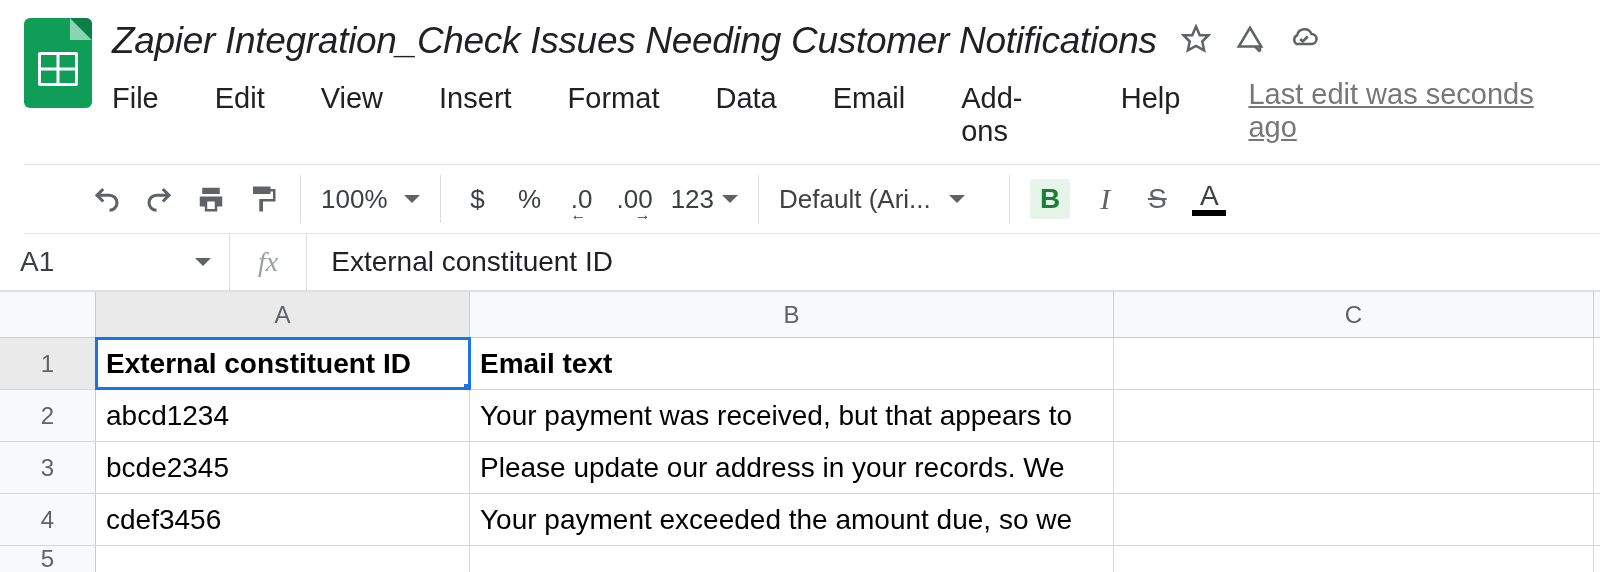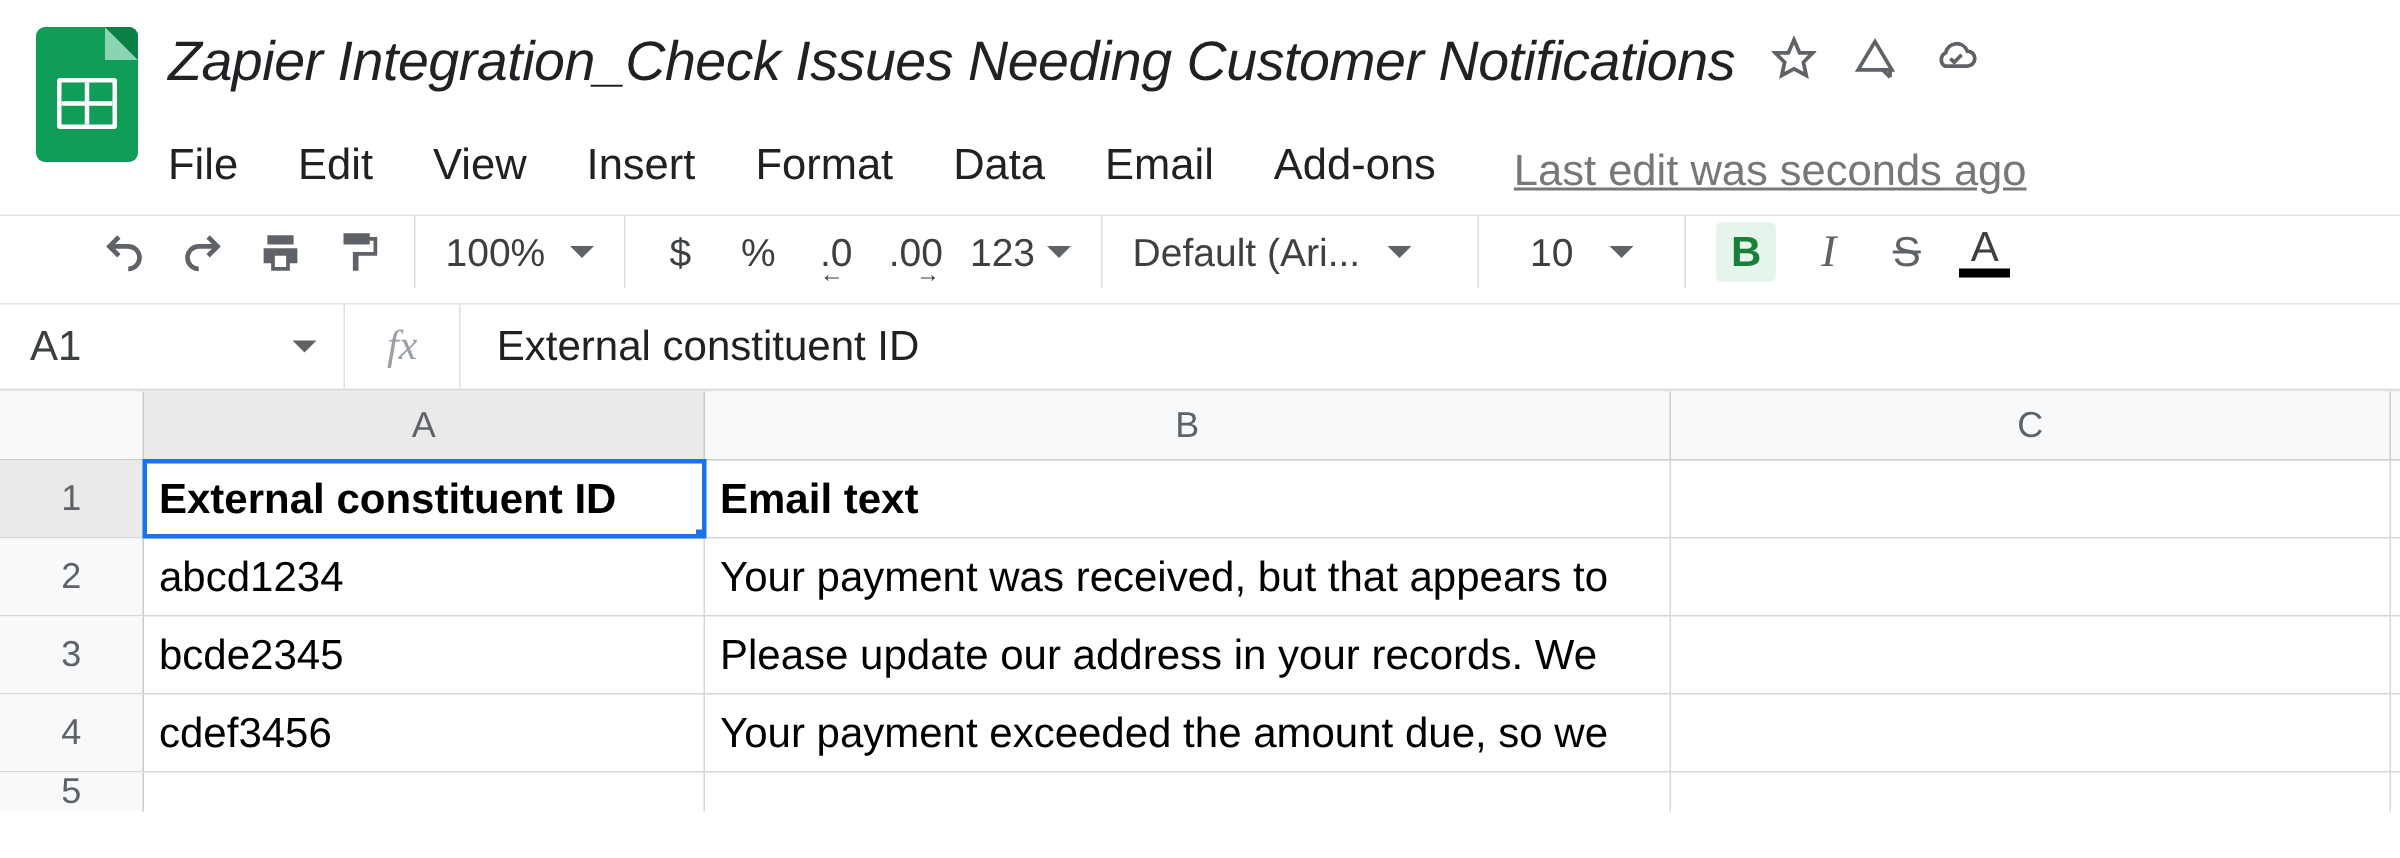--- a/index.html
+++ b/index.html
@@ -82,43 +82,44 @@
   .title-icons {
     display: flex;
     gap: 24px;
     align-items: center;
     color: #5f6368;
   }
   .title-icons svg { width: 30px; height: 30px; }
   
   .menu-bar {
     display: flex;
-    align-items: flex-end;
-    gap: 0;
-    margin-top: 28px;
+    align-items: flex-start;
+    gap: 16px;
+    margin-top: 16px;
     font-size: 29px;
     color: #202124;
   }
   .menu-item {
     padding: 4px 20px;
     cursor: pointer;
   }
   .menu-item:first-child { padding-left: 0; }
   .last-edit {
     color: #777;
     text-decoration: underline;
     margin-left: 32px;
     font-size: 29px;
   }
   
   .toolbar-wrap {
     border-top: 1px solid #e4e4e4;
     border-bottom: 1px solid #e4e4e4;
     margin-top: 12px;
-    padding: 0 24px 10px 50px;
+    padding: 10px 24px 10px 50px;
+    margin-left: 24px;
   }
   .toolbar {
     display: flex;
     align-items: center;
     gap: 0;
   }
   .tb-group {
     display: flex;
     align-items: center;
     gap: 18px;
@@ -300,20 +301,21 @@
     </div>
     <div class="menu-bar">
       <div class="menu-item">File</div>
       <div class="menu-item">Edit</div>
       <div class="menu-item">View</div>
       <div class="menu-item">Insert</div>
       <div class="menu-item">Format</div>
       <div class="menu-item">Data</div>
       <div class="menu-item">Email</div>
       <div class="menu-item">Add-ons</div>
+      <div class="menu-item">Help</div>
       <div class="last-edit">Last edit was seconds ago</div>
     </div>
   </div>
 </div>
 
 <div class="toolbar-wrap">
   <div class="toolbar">
     <div class="tb-group">
       <span class="tb-btn">
           <svg width="30" height="30" viewBox="0 0 24 24" fill="none" stroke="#5f6368" stroke-width="2.5">
@@ -359,26 +361,20 @@
         <span class="tb-text">123</span>
         <span class="dropdown-arrow"></span>
       </span>
     </div>
     <div class="tb-group">
       <div class="font-picker">
         <span style="overflow:hidden;text-overflow:ellipsis">Default (Ari...</span>
         <span class="dropdown-arrow"></span>
       </div>
     </div>
-    <div class="tb-group">
-      <div class="fsize">
-        <span>10</span>
-        <span class="dropdown-arrow"></span>
-      </div>
-    </div>
     <div class="tb-group noborder">
       <span class="bold-active">B</span>
       <span class="tb-btn italic">I</span>
       <span class="tb-btn strike">S</span>
       <span class="tb-btn textcolor">A</span>
     </div>
   </div>
 </div>
 
 <div class="fx-row">

